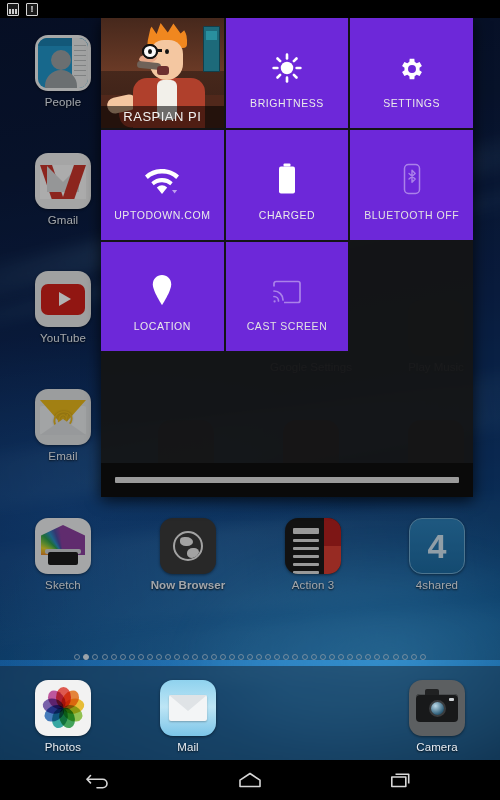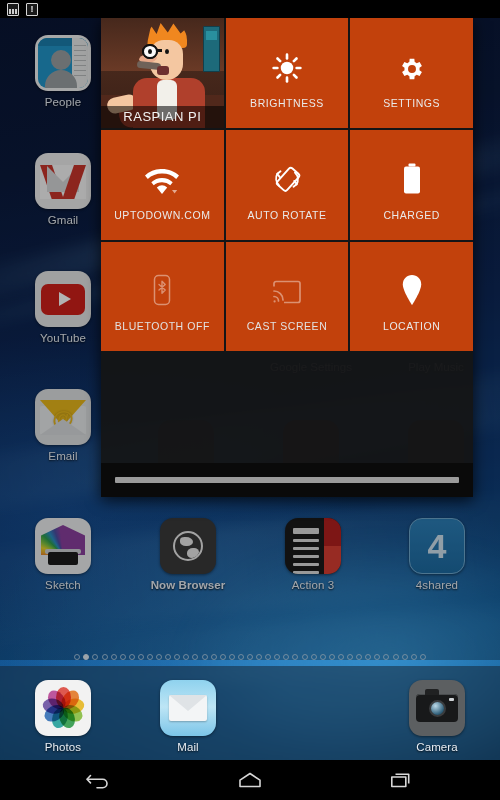--- a/index.html
+++ b/index.html
@@ -173,21 +173,21 @@
 
   
   #qs{
     position:absolute; left:101px; top:18px; width:372px; height:479px;
     background:rgba(10,10,10,.93); z-index:30;
     box-shadow:0 3px 14px rgba(0,0,0,.75);
     display:flex; flex-direction:column;
   }
   #qs .grid{ flex:1; display:grid; grid-template-columns:repeat(3,1fr); grid-template-rows:repeat(4,1fr);
              gap:2px; background:rgba(255,255,255,.045); }
-  .tile{ background:#c2410c; display:flex; flex-direction:column; align-items:center;
+  .tile{ background:#6d28d9; display:flex; flex-direction:column; align-items:center;
          justify-content:center; position:relative; cursor:pointer; }
   .tile .ticon{ height:46px; display:flex; align-items:flex-end; justify-content:center; }
   .tile .tlabel{ margin-top:14px; font-size:10.5px; letter-spacing:.55px; color:#eaeaea; text-align:center; }
   .tile.dim .ticon svg{ opacity:.42; }
   .tile.dim .tlabel{ color:#e2e2e2; }
   .tile.empty{ background:transparent; }
 
   
   .tile-thumb{ padding:0; overflow:hidden; background:#000; }
   .thumb-art{ position:absolute; inset:0; background:
@@ -502,73 +502,61 @@
         <svg width="34" height="26" viewBox="0 0 34 26" fill="#fff">
           <path d="M17 25l-5.2-6.6a8.4 8.4 0 0 1 10.4 0L17 25z"></path>
           <path d="M17 13.2c-3.2 0-6.1 1.1-8.3 3l-2.4-3A16.1 16.1 0 0 1 17 9c4.2 0 8 1.6 10.7 4.2l-2.4 3a12.7 12.7 0 0 0-8.3-3z"></path>
           <path d="M17 4.6c-5.5 0-10.5 2-14.2 5.4L0 6.5A23.9 23.9 0 0 1 17 0c6.6 0 12.6 2.5 17 6.5l-2.8 3.5A20.5 20.5 0 0 0 17 4.6z"></path>
           <path d="M27 21l2.6 3.6 2.6-3.6z" opacity=".55"></path>
         </svg>
       </div>
       <div class="tlabel">UPTODOWN.COM</div>
     </div>
 
-    <div class="tile">
-      <div class="ticon">
-        <svg width="32" height="32" viewBox="0 0 32 32" fill="none" stroke="#fff" stroke-width="1.9">
-          <rect x="10.5" y="4.5" width="13" height="22" rx="2.5" transform="rotate(42 16 16)"></rect>
-          <path d="M6.5 10.5a10 10 0 0 0 1.5 12" stroke-linecap="round"></path>
-          <path d="M9.5 8.3l-3.3 2.6 2.6 3.2" stroke-linecap="round" stroke-linejoin="round"></path>
-          <path d="M25.5 21.5a10 10 0 0 0-1.5-12" stroke-linecap="round"></path>
-          <path d="M22.5 23.7l3.3-2.6-2.6-3.2" stroke-linecap="round" stroke-linejoin="round"></path>
-        </svg>
-      </div>
-      <div class="tlabel">AUTO ROTATE</div>
-    </div>
 
     <div class="tile">
       <div class="ticon">
         <svg width="20" height="32" viewBox="0 0 20 32" fill="#fff">
           <rect x="6.5" y="0.5" width="7" height="3" rx="1"></rect>
           <rect x="2" y="3.5" width="16" height="27" rx="2"></rect>
         </svg>
       </div>
       <div class="tlabel">CHARGED</div>
     </div>
 
 
     <div class="tile dim">
       <div class="ticon">
         <svg width="24" height="32" viewBox="0 0 24 32" fill="none" stroke="#fff" stroke-width="1.5">
           <rect x="4.5" y="1.5" width="15" height="29" rx="4"></rect>
           <path d="M9 10.5l6.2 5.5L12 19.2V7.3l3.2 3.2L9 16" stroke-width="1.4" stroke-linejoin="round" stroke-linecap="round"></path>
         </svg>
       </div>
       <div class="tlabel">BLUETOOTH OFF</div>
+    </div>
+
+    <div class="tile">
+      <div class="ticon">
+        <svg width="24" height="32" viewBox="0 0 24 32" fill="#fff">
+          <path d="M12 1C6.9 1 2.8 5.1 2.8 10.2 2.8 17.2 12 31 12 31s9.2-13.8 9.2-20.8C21.2 5.1 17.1 1 12 1z"></path>
+        </svg>
+      </div>
+      <div class="tlabel">LOCATION</div>
     </div>
 
     <div class="tile dim">
       <div class="ticon">
         <svg width="32" height="28" viewBox="0 0 32 28" fill="none" stroke="#fff" stroke-width="1.7">
           <path d="M3 8.5V5.5a2 2 0 0 1 2-2h22a2 2 0 0 1 2 2v17a2 2 0 0 1-2 2H13"></path>
           <path d="M3 13a9 9 0 0 1 9 9" stroke-linecap="round"></path>
           <path d="M3 18.5a4.5 4.5 0 0 1 4.5 4.5" stroke-linecap="round"></path>
           <circle cx="3.6" cy="23.4" r="1.1" fill="#fff" stroke="none"></circle>
         </svg>
       </div>
       <div class="tlabel">CAST SCREEN</div>
-    </div>
-
-    <div class="tile">
-      <div class="ticon">
-        <svg width="24" height="32" viewBox="0 0 24 32" fill="#fff">
-          <path d="M12 1C6.9 1 2.8 5.1 2.8 10.2 2.8 17.2 12 31 12 31s9.2-13.8 9.2-20.8C21.2 5.1 17.1 1 12 1z"></path>
-        </svg>
-      </div>
-      <div class="tlabel">LOCATION</div>
     </div>
 
     <div class="tile empty"></div>
     <div class="tile empty"></div>
   </div>
 
   <div class="handle">
     <div class="bar"></div>
   </div>
 </div>

